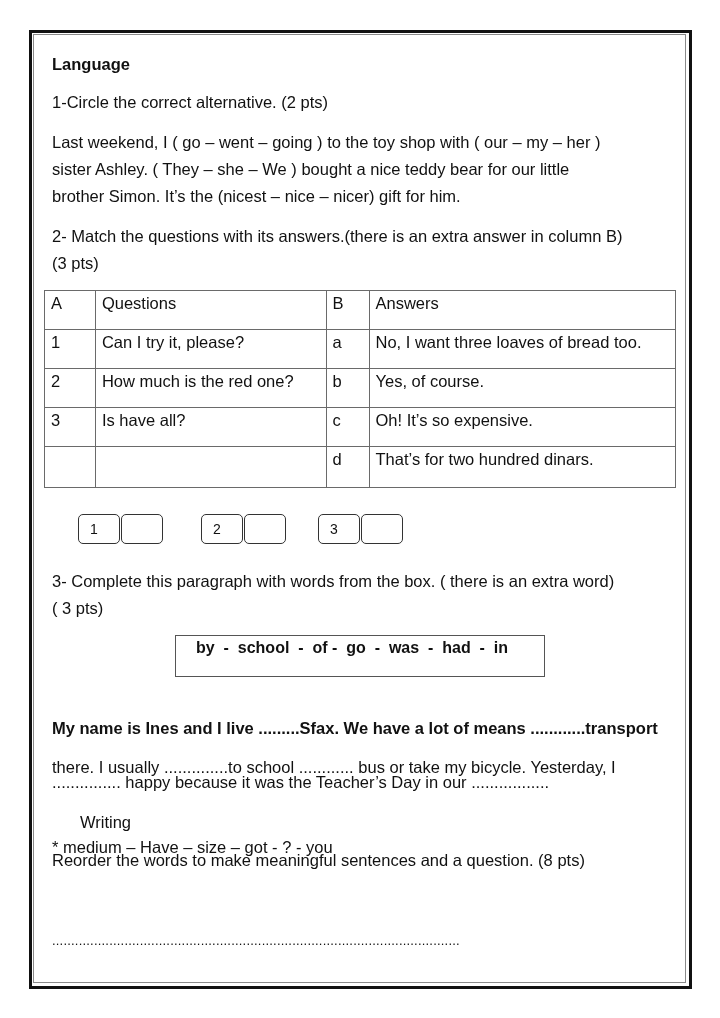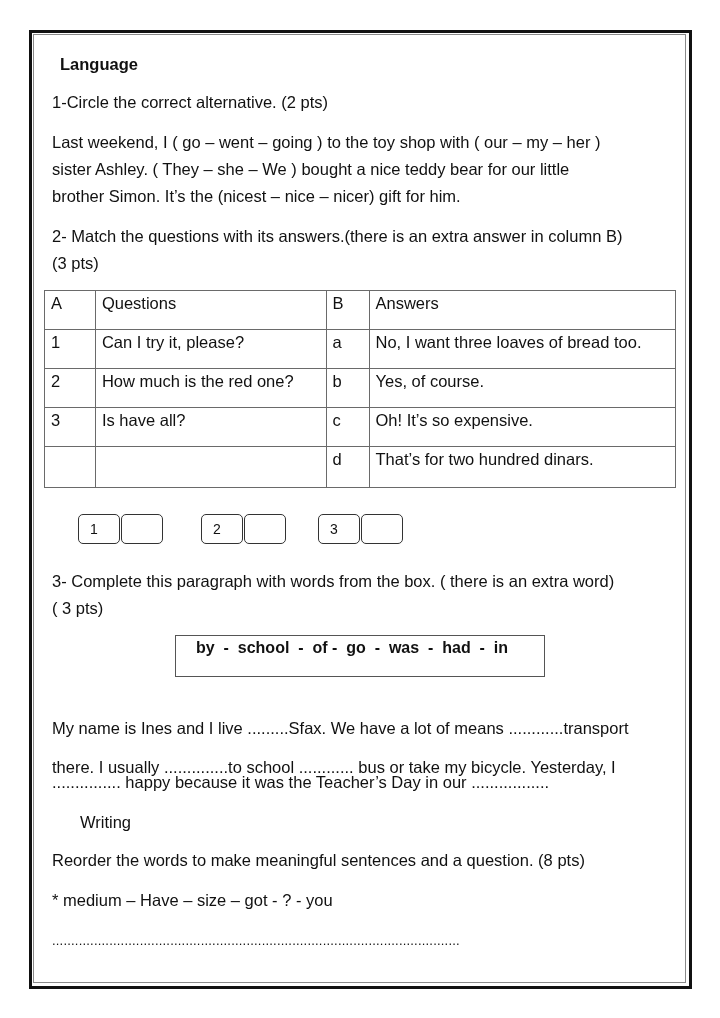--- a/index.html
+++ b/index.html
@@ -39,21 +39,21 @@
       border: 1px solid #555; box-sizing: border-box;
       font-weight: bold; font-size: 16px; padding: 3px 0 0 20px; white-space: pre;
     }
   </style>
 </head>
 <body>
 
 <div class="frame"></div>
 <div class="frame-inner"></div>
 
-<div class="txt bold" style="top:51px;margin-left:8px;">Language</div>
+<div class="txt bold" style="top:51px;">Language</div>
 <div class="txt" style="top:89px;">1-Circle the correct alternative. (2 pts)</div>
 
 <div>
   <div class="txt" style="top:129px;">Last weekend, I ( go – went – going ) to the toy shop with ( our – my – her )</div>
   <div class="txt" style="top:156px;">sister Ashley. ( They – she – We ) bought a nice teddy bear for our little</div>
   <div class="txt" style="top:183px;">brother Simon. It’s the (nicest – nice – nicer) gift for him.</div>
 </div>
 
 <div class="txt" style="top:223px;">2- Match the questions with its answers.(there is an extra answer in column B)</div>
 <div class="txt" style="top:250px;">(3 pts)</div>
@@ -101,21 +101,21 @@
   <div class="ansbox" style="left:318px;">3</div>
   <div class="ansbox" style="left:361px;"></div>
 </div>
 
 <div class="txt" style="top:568px;">3- Complete this paragraph with words from the box. ( there is an extra word)</div>
 <div class="txt" style="top:595px;">( 3 pts)</div>
 
 <div class="wordbox">by  -  school  -  of -  go  -  was  -  had  -  in</div>
 
 <div>
-  <div class="txt" style="top:715px;">My name is Ines and I live .........Sfax. We have a lot of means ............transport</div>
+  <div class="txt" style="top:715px;font-weight:bold;">My name is Ines and I live .........Sfax. We have a lot of means ............transport</div>
   <div class="txt" style="top:742px;margin-top:12px;">there. I usually ..............to school ............ bus or take my bicycle. Yesterday, I</div>
   <div class="txt" style="top:769px;text-align:center;">............... happy because it was the Teacher’s Day in our .................</div>
 </div>
 
 <div class="txt" style="top:809px;margin-left:28px;">Writing</div>
 <div class="txt" style="top:847px;">Reorder the words to make meaningful sentences and a question. (8 pts)</div>
-<div class="txt" style="top:887px;">* medium – Have – size – got - ? - you</div>
+<div class="txt" style="top:834px;">* medium – Have – size – got - ? - you</div>
 <div class="txt" style="top:927px; font-size:13px; letter-spacing:0.2px;">...........................................................................................................</div>
 
 </body></html>

